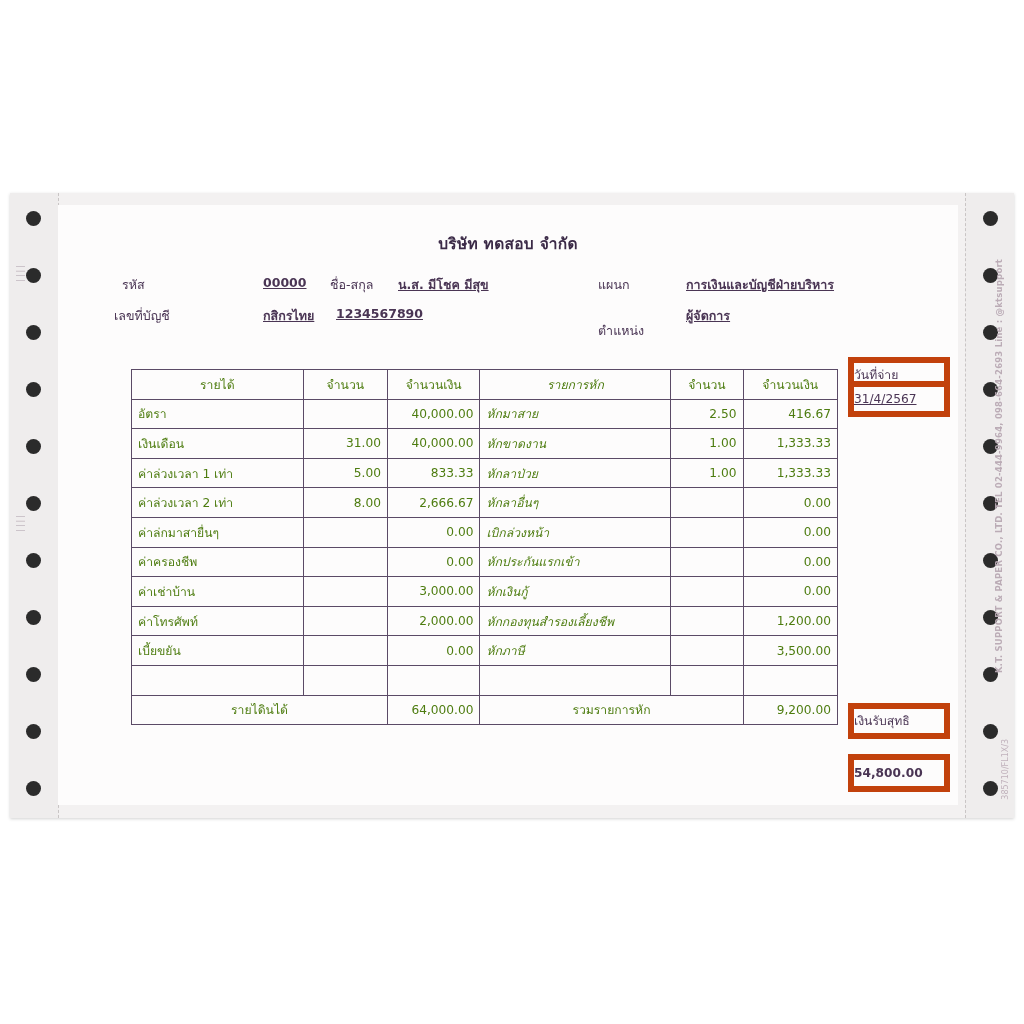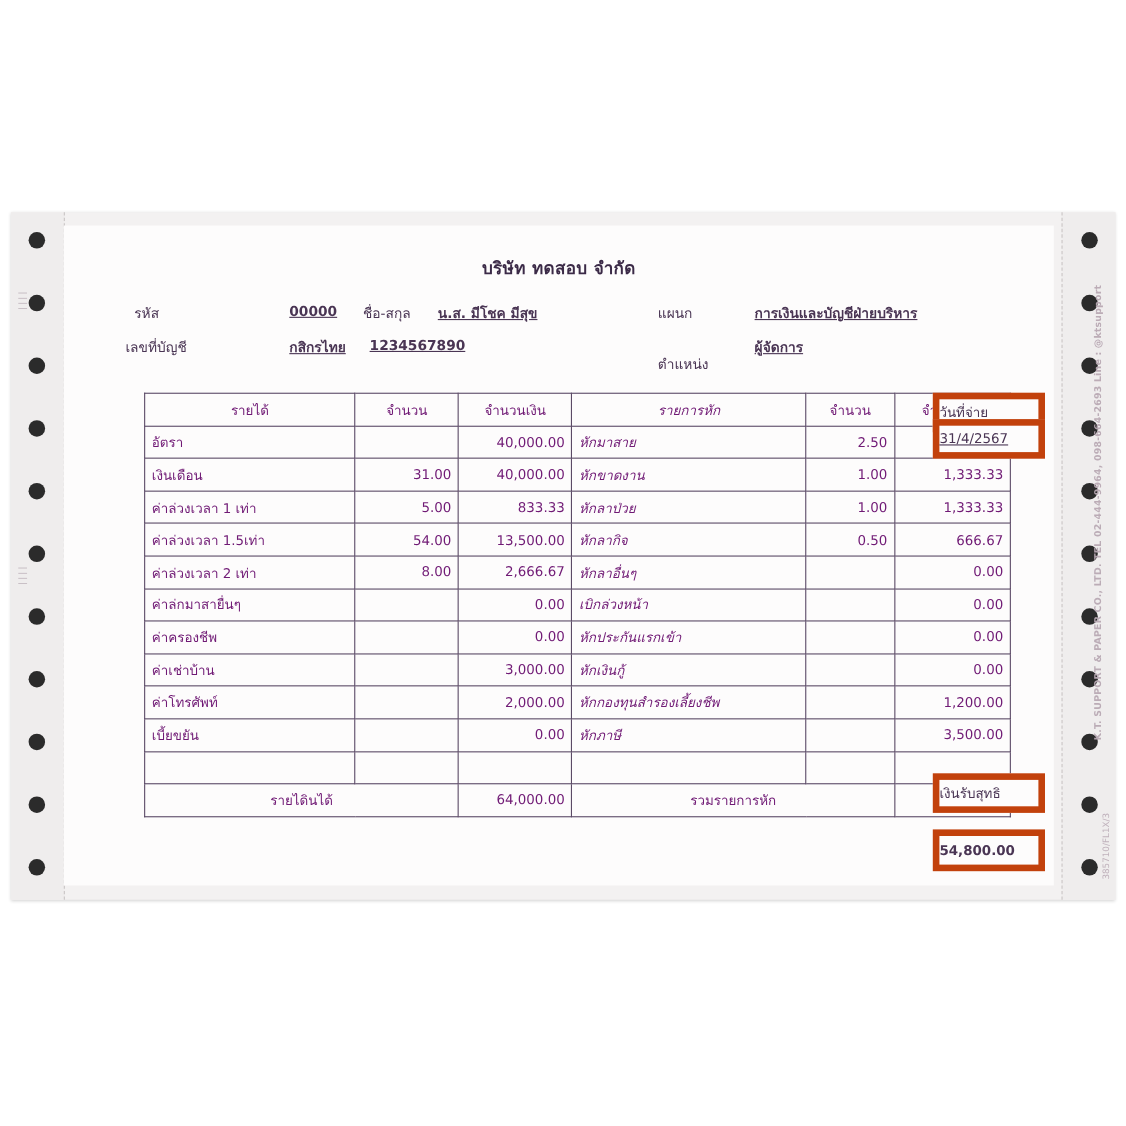--- a/index.html
+++ b/index.html
@@ -117,25 +117,25 @@
     color: #4a3554;
     white-space: nowrap;
   }
   .hdr.bold { font-weight: bold; text-decoration: underline; }
   .hdr.under { text-decoration: underline; font-weight: bold; }
 
   
   table.grid {
     position: absolute;
     left: 73px;
-    top: 152px;
-    width: 788px;
+    top: 164px;
+    width: 707px;
     border-collapse: collapse;
     font-size: 12.2px;
-    color: #701a75;
+    color: #4d7c0f;
   }
   table.grid th, table.grid td {
     border: 1px solid #5b4a66;
     padding: 2px 6px;
     height: 24.6px;
     font-weight: normal;
   }
   table.grid th {
     text-align: center;
     font-weight: normal;
@@ -259,28 +259,20 @@
             </tr>
             <tr>
               <td class="c-label">ค่าล่วงเวลา 1 เท่า</td>
               <td class="c-qty">5.00</td>
               <td class="c-amt">833.33</td>
               <td class="c-dlabel">หักลาป่วย</td>
               <td class="c-dqty">1.00</td>
               <td class="c-damt">1,333.33</td>
             </tr>
             <tr>
-              <td class="c-label">ค่าล่วงเวลา 1.5เท่า</td>
-              <td class="c-qty">54.00</td>
-              <td class="c-amt">13,500.00</td>
-              <td class="c-dlabel">หักลากิจ</td>
-              <td class="c-dqty">0.50</td>
-              <td class="c-damt">666.67</td>
-            </tr>
-            <tr>
               <td class="c-label">ค่าล่วงเวลา 2 เท่า</td>
               <td class="c-qty">8.00</td>
               <td class="c-amt">2,666.67</td>
               <td class="c-dlabel">หักลาอื่นๆ</td>
               <td class="c-dqty"></td>
               <td class="c-damt">0.00</td>
             </tr>
             <tr>
               <td class="c-label">ค่าล่กมาสายื่นๆ</td>
               <td class="c-qty"></td>

